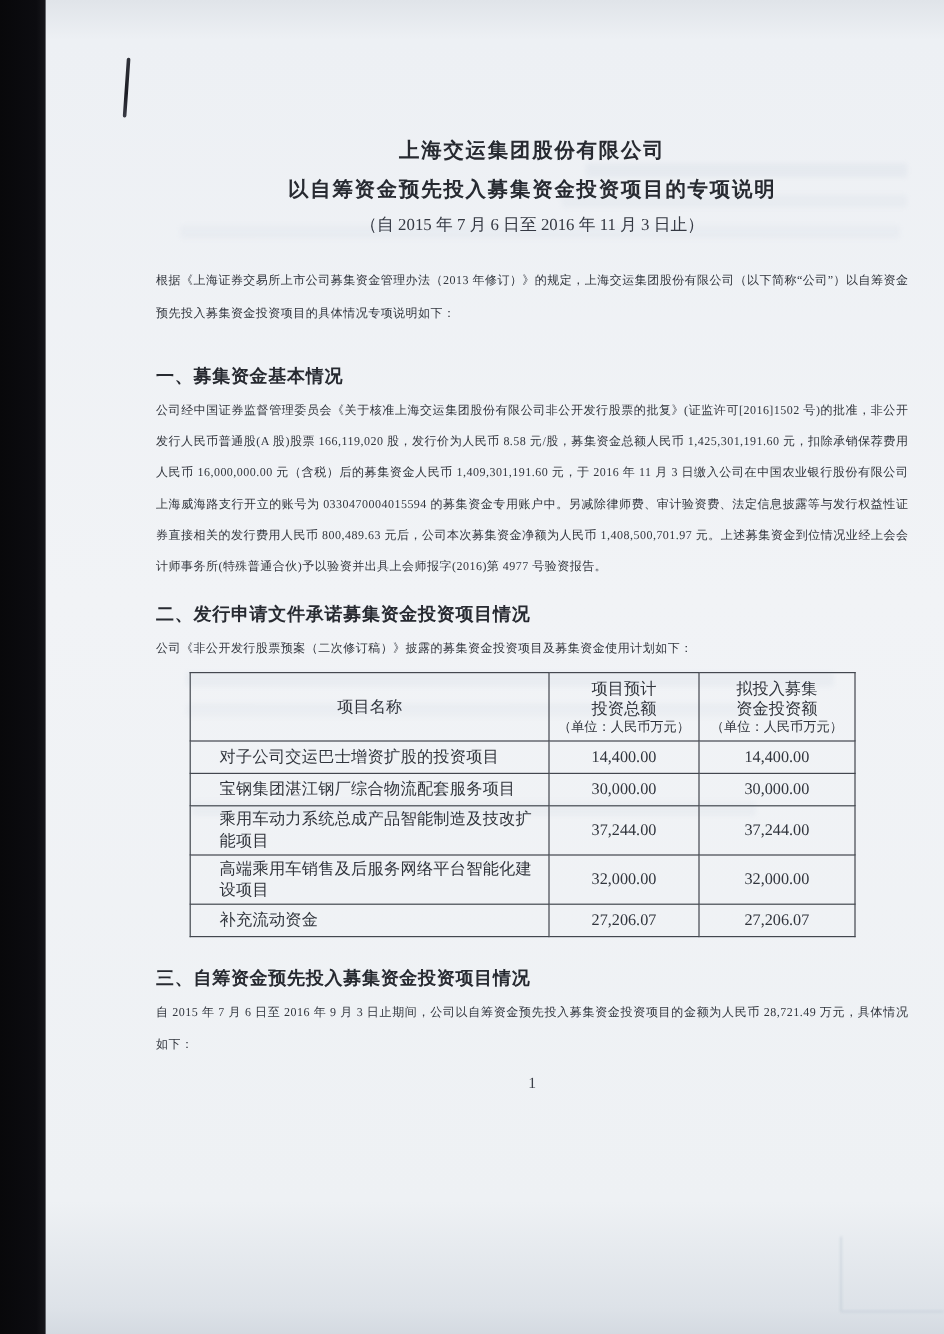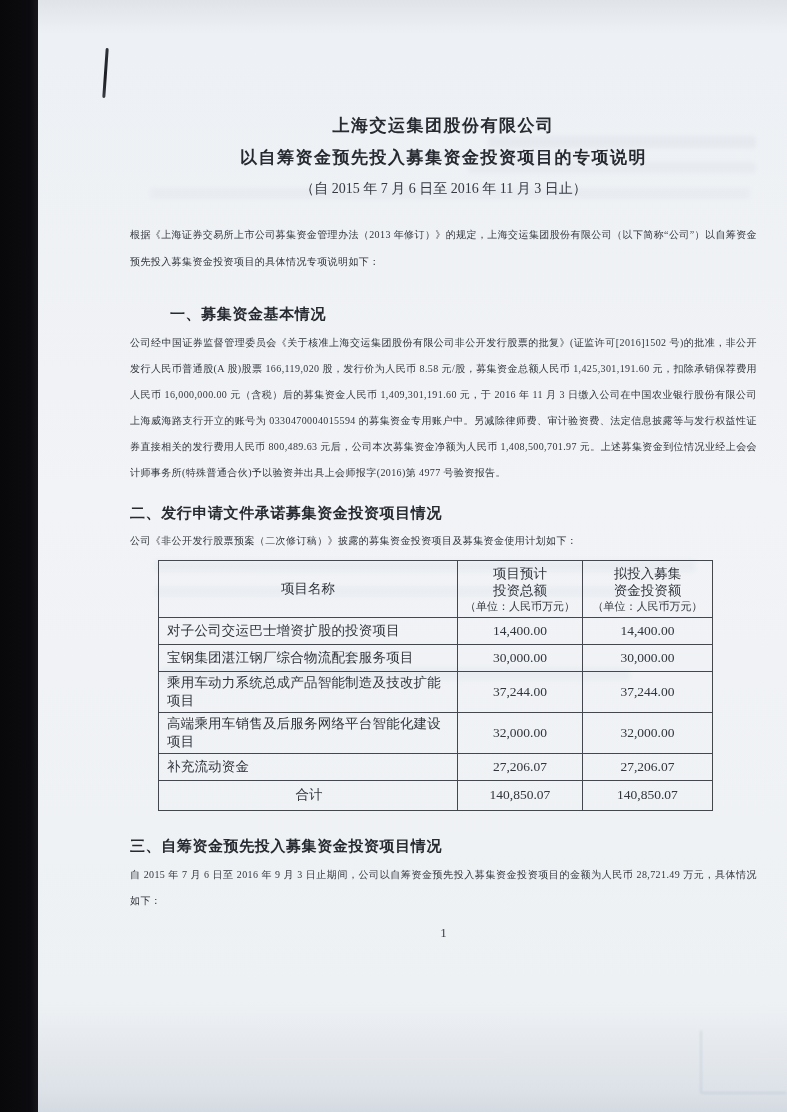--- a/index.html
+++ b/index.html
@@ -65,21 +65,21 @@
     letter-spacing: 0.4px;
     color: #31353d;
   }
   .intro { margin-top: 22px; }
   .section-heading {
     font-size: 15px; font-weight: bold;
     color: #272a31;
     letter-spacing: 0.6px;
     line-height: 22px;
   }
-  .h1 { margin-top: 28px; margin-left: 40px; }
+  .h1 { margin-top: 28px; }
   .body1 { margin-top: 5px; line-height: 26px; }
   .h2 { margin-top: 16px; }
   .body2 { margin-top: 4px; }
   .h3 { margin-top: 24px; }
   .body3 { margin-top: 5px; }
 
   table.fund-table {
     margin: 5px 0 0 28px;
     width: 555px;
     border-collapse: collapse;
@@ -92,21 +92,21 @@
     color: #31353d;
     padding: 2px 6px;
     vertical-align: middle;
   }
   .fund-table col.c1 { width: 54%; }
   .fund-table col.c2 { width: 22.5%; }
   .fund-table col.c3 { width: 23.5%; }
   .fund-table thead th { text-align: center; padding: 4px 2px; line-height: 17px; }
   .fund-table .unit { font-size: 11px; line-height: 14px; display: block; }
   .fund-table tbody td { height: 27px; }
-  .fund-table td.name { text-align: left; padding-left: 8px; letter-spacing: 0.2px; margin-left: 24px; }
+  .fund-table td.name { text-align: left; padding-left: 24px; letter-spacing: 0.2px; margin-left: 24px; }
   .fund-table td.num { text-align: center; }
   .fund-table tr.total td.name { text-align: center; height: 30px; }
 
   .page-number {
     text-align: center;
     font-size: 13px;
     color: #3a3e47;
     margin-top: 10px;
   }
 </style>
@@ -180,25 +180,20 @@
         <tr>
           <td class="name">高端乘用车销售及后服务网络平台智能化建设项目</td>
           <td class="num">32,000.00</td>
           <td class="num">32,000.00</td>
         </tr>
         <tr>
           <td class="name">补充流动资金</td>
           <td class="num">27,206.07</td>
           <td class="num">27,206.07</td>
         </tr>
-        <tr class="total">
-          <td class="name">合计</td>
-          <td class="num">140,850.07</td>
-          <td class="num">140,850.07</td>
-        </tr>
       </tbody>
     </table>
 
     <div class="section-heading h3">三、自筹资金预先投入募集资金投资项目情况</div>
     <div class="para body3">自 2015 年 7 月 6 日至 2016 年 9 月 3 日止期间，公司以自筹资金预先投入募集资金投资项目的金额为人民币 28,721.49 万元，具体情况如下：</div>
 
     <div class="page-number">1</div>
 
   </div>
 </div>

